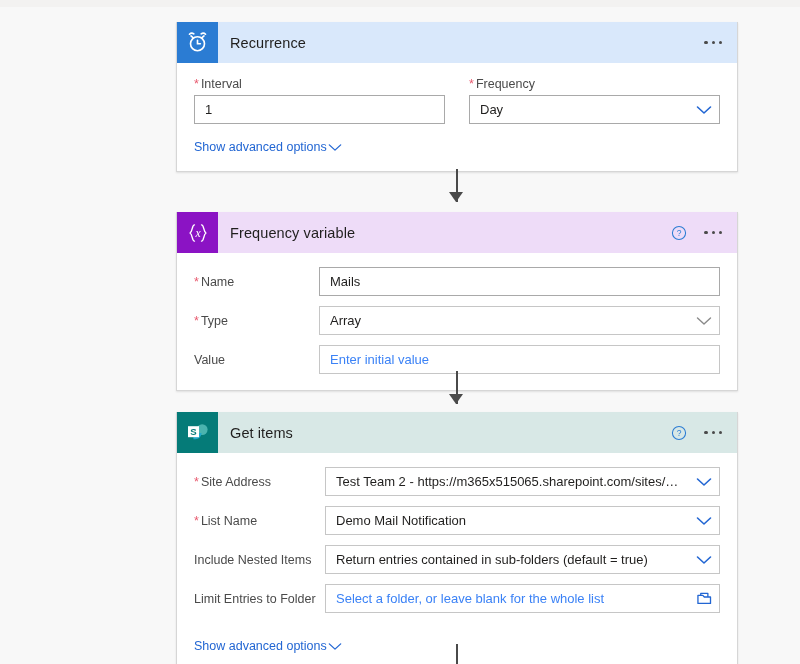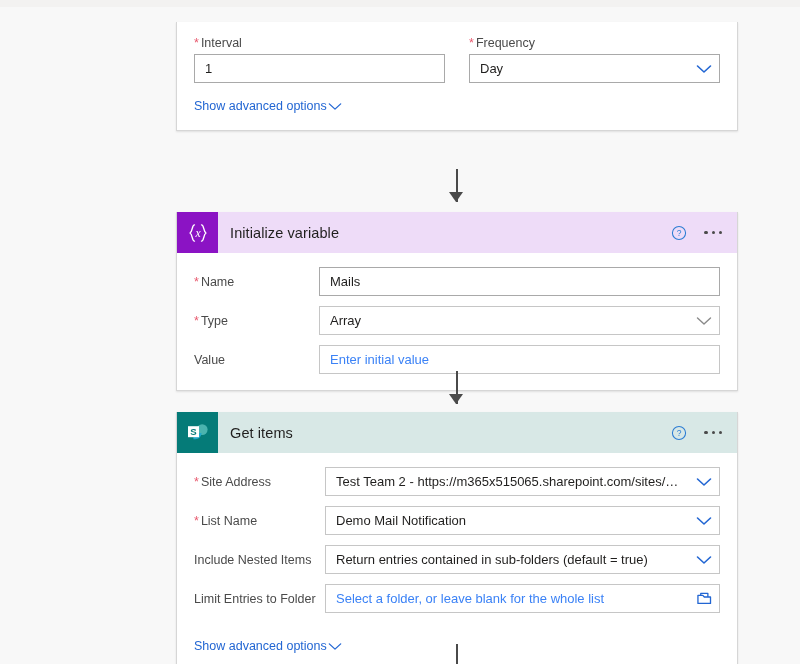--- a/index.html
+++ b/index.html
@@ -202,20 +202,40 @@
     border-top: 10px solid #4a4a4a;
   }
 </style>
 </head>
 <body>
 
 <div class="canvas">
   <div class="top-strip"></div>
 
   <div class="card" style="top:22px;">
+    <div class="card-header hdr-recurrence">
+      <div class="card-icon icon-recurrence">
+        <svg width="23" height="23" viewBox="0 0 24 24" fill="none" stroke="#ffffff" stroke-width="1.7" stroke-linecap="round">
+          <circle cx="12" cy="13.3" r="7.3"></circle>
+          <path d="M12 9.6 V13.3 H15"></path>
+          <path d="M5.2 5.2 L7.6 7.2"></path>
+          <path d="M18.8 5.2 L16.4 7.2"></path>
+          <path d="M3.6 3.4 A3.6 3.6 0 0 1 8.2 3.0"></path>
+          <path d="M20.4 3.4 A3.6 3.6 0 0 0 15.8 3.0"></path>
+        </svg>
+      </div>
+      <div class="card-title">Recurrence</div>
+      <div class="header-actions">
+        <div class="ellipsis">
+          <span></span>
+            <span></span>
+            <span></span>
+        </div>
+      </div>
+    </div>
     <div class="card-body">
       <div class="row-two">
         <div class="field-col">
           <div class="field-label-top req">Interval</div>
           <div class="input">
             <div class="input-text">1</div>
           </div>
         </div>
         <div class="field-col">
           <div class="field-label-top req">Frequency</div>
@@ -243,21 +263,21 @@
 
   <div class="card" style="top:212px;">
     <div class="card-header hdr-variable">
       <div class="card-icon icon-variable">
         <svg width="26" height="22" viewBox="0 0 28 22" fill="none">
           <path d="M10.2 2.2 C7.4 2.2 8.4 9.2 5.4 11 C8.4 12.8 7.4 19.8 10.2 19.8" stroke="#ffffff" stroke-width="1.5" stroke-linecap="round" stroke-linejoin="round"></path>
           <path d="M17.8 2.2 C20.6 2.2 19.6 9.2 22.6 11 C19.6 12.8 20.6 19.8 17.8 19.8" stroke="#ffffff" stroke-width="1.5" stroke-linecap="round" stroke-linejoin="round"></path>
           <text x="14" y="15.3" font-family="'Liberation Serif', serif" font-size="12.5" font-style="italic" fill="#ffffff" text-anchor="middle">x</text>
         </svg>
       </div>
-      <div class="card-title">Initialize variable</div>
+      <div class="card-title">Frequency variable</div>
       <div class="header-actions">
         <svg class="help-icon" viewBox="0 0 18 18" fill="none">
           <circle cx="9" cy="9" r="7.4" stroke="#2b7cd3" stroke-width="1.2"></circle>
           <text x="9" y="12.6" font-family="'Liberation Sans', sans-serif" font-size="9.6" fill="#2b7cd3" text-anchor="middle">?</text>
         </svg>
         <div class="ellipsis">
           <span></span>
             <span></span>
             <span></span>
         </div>

